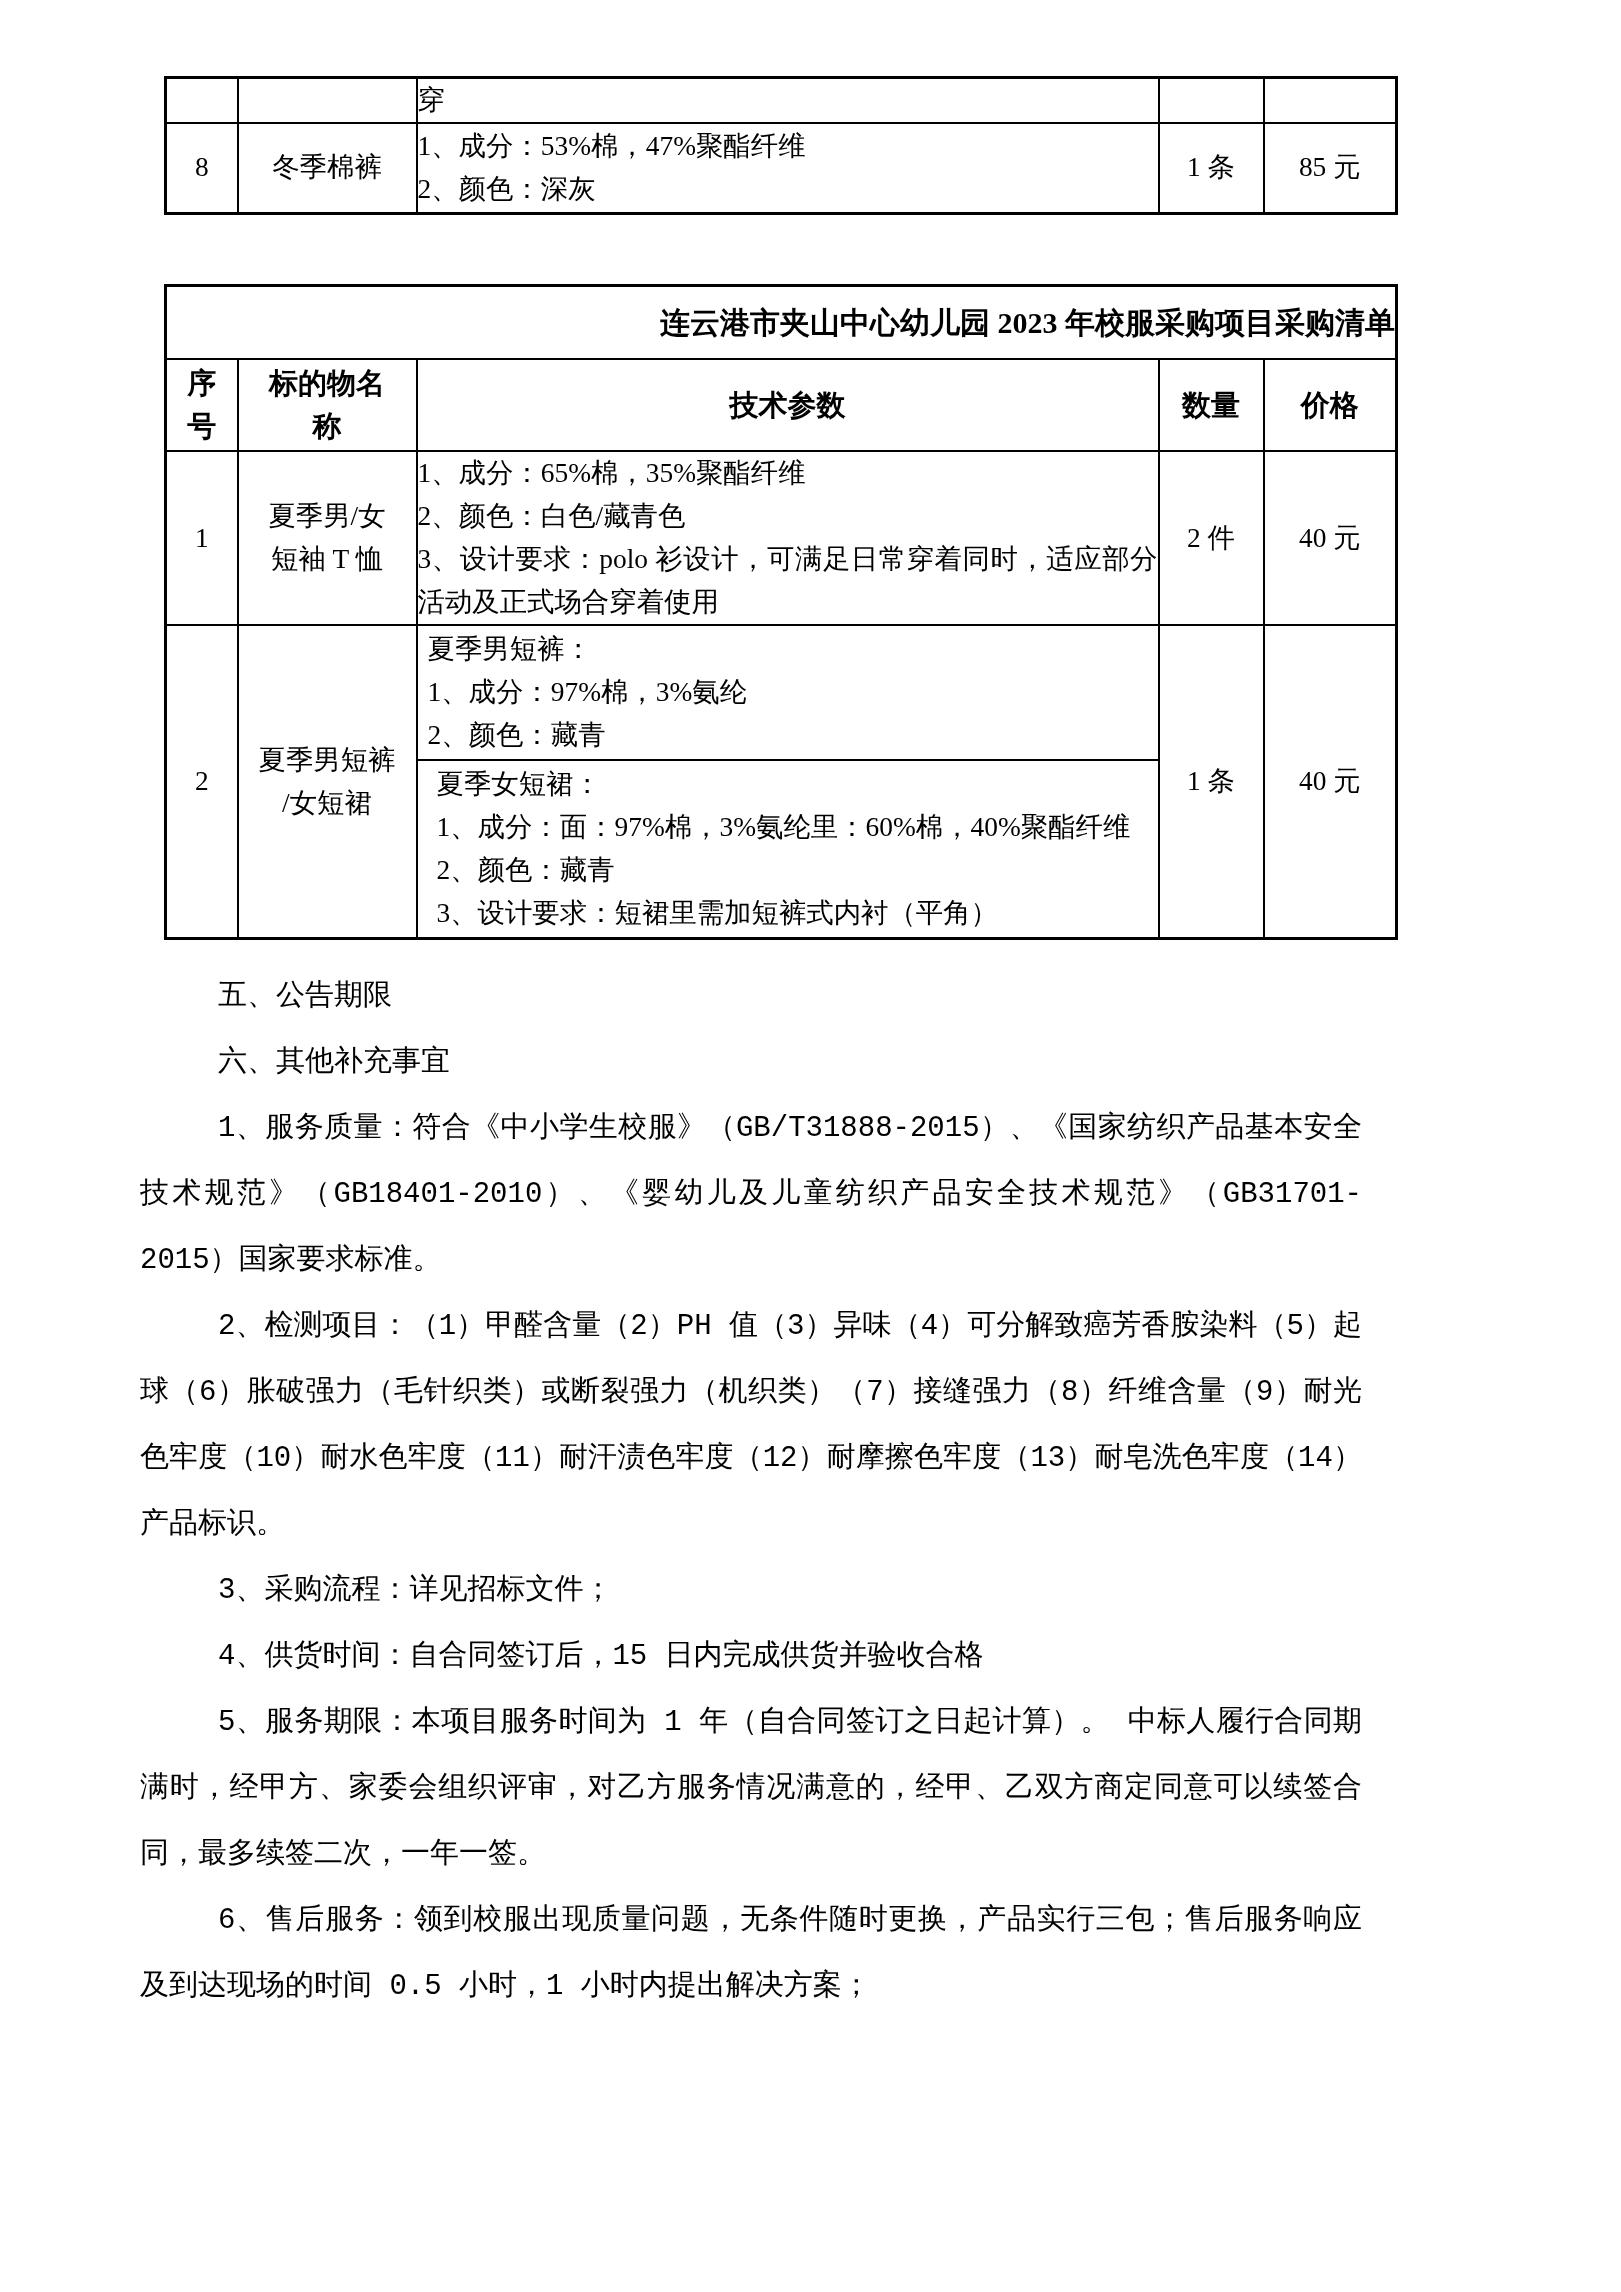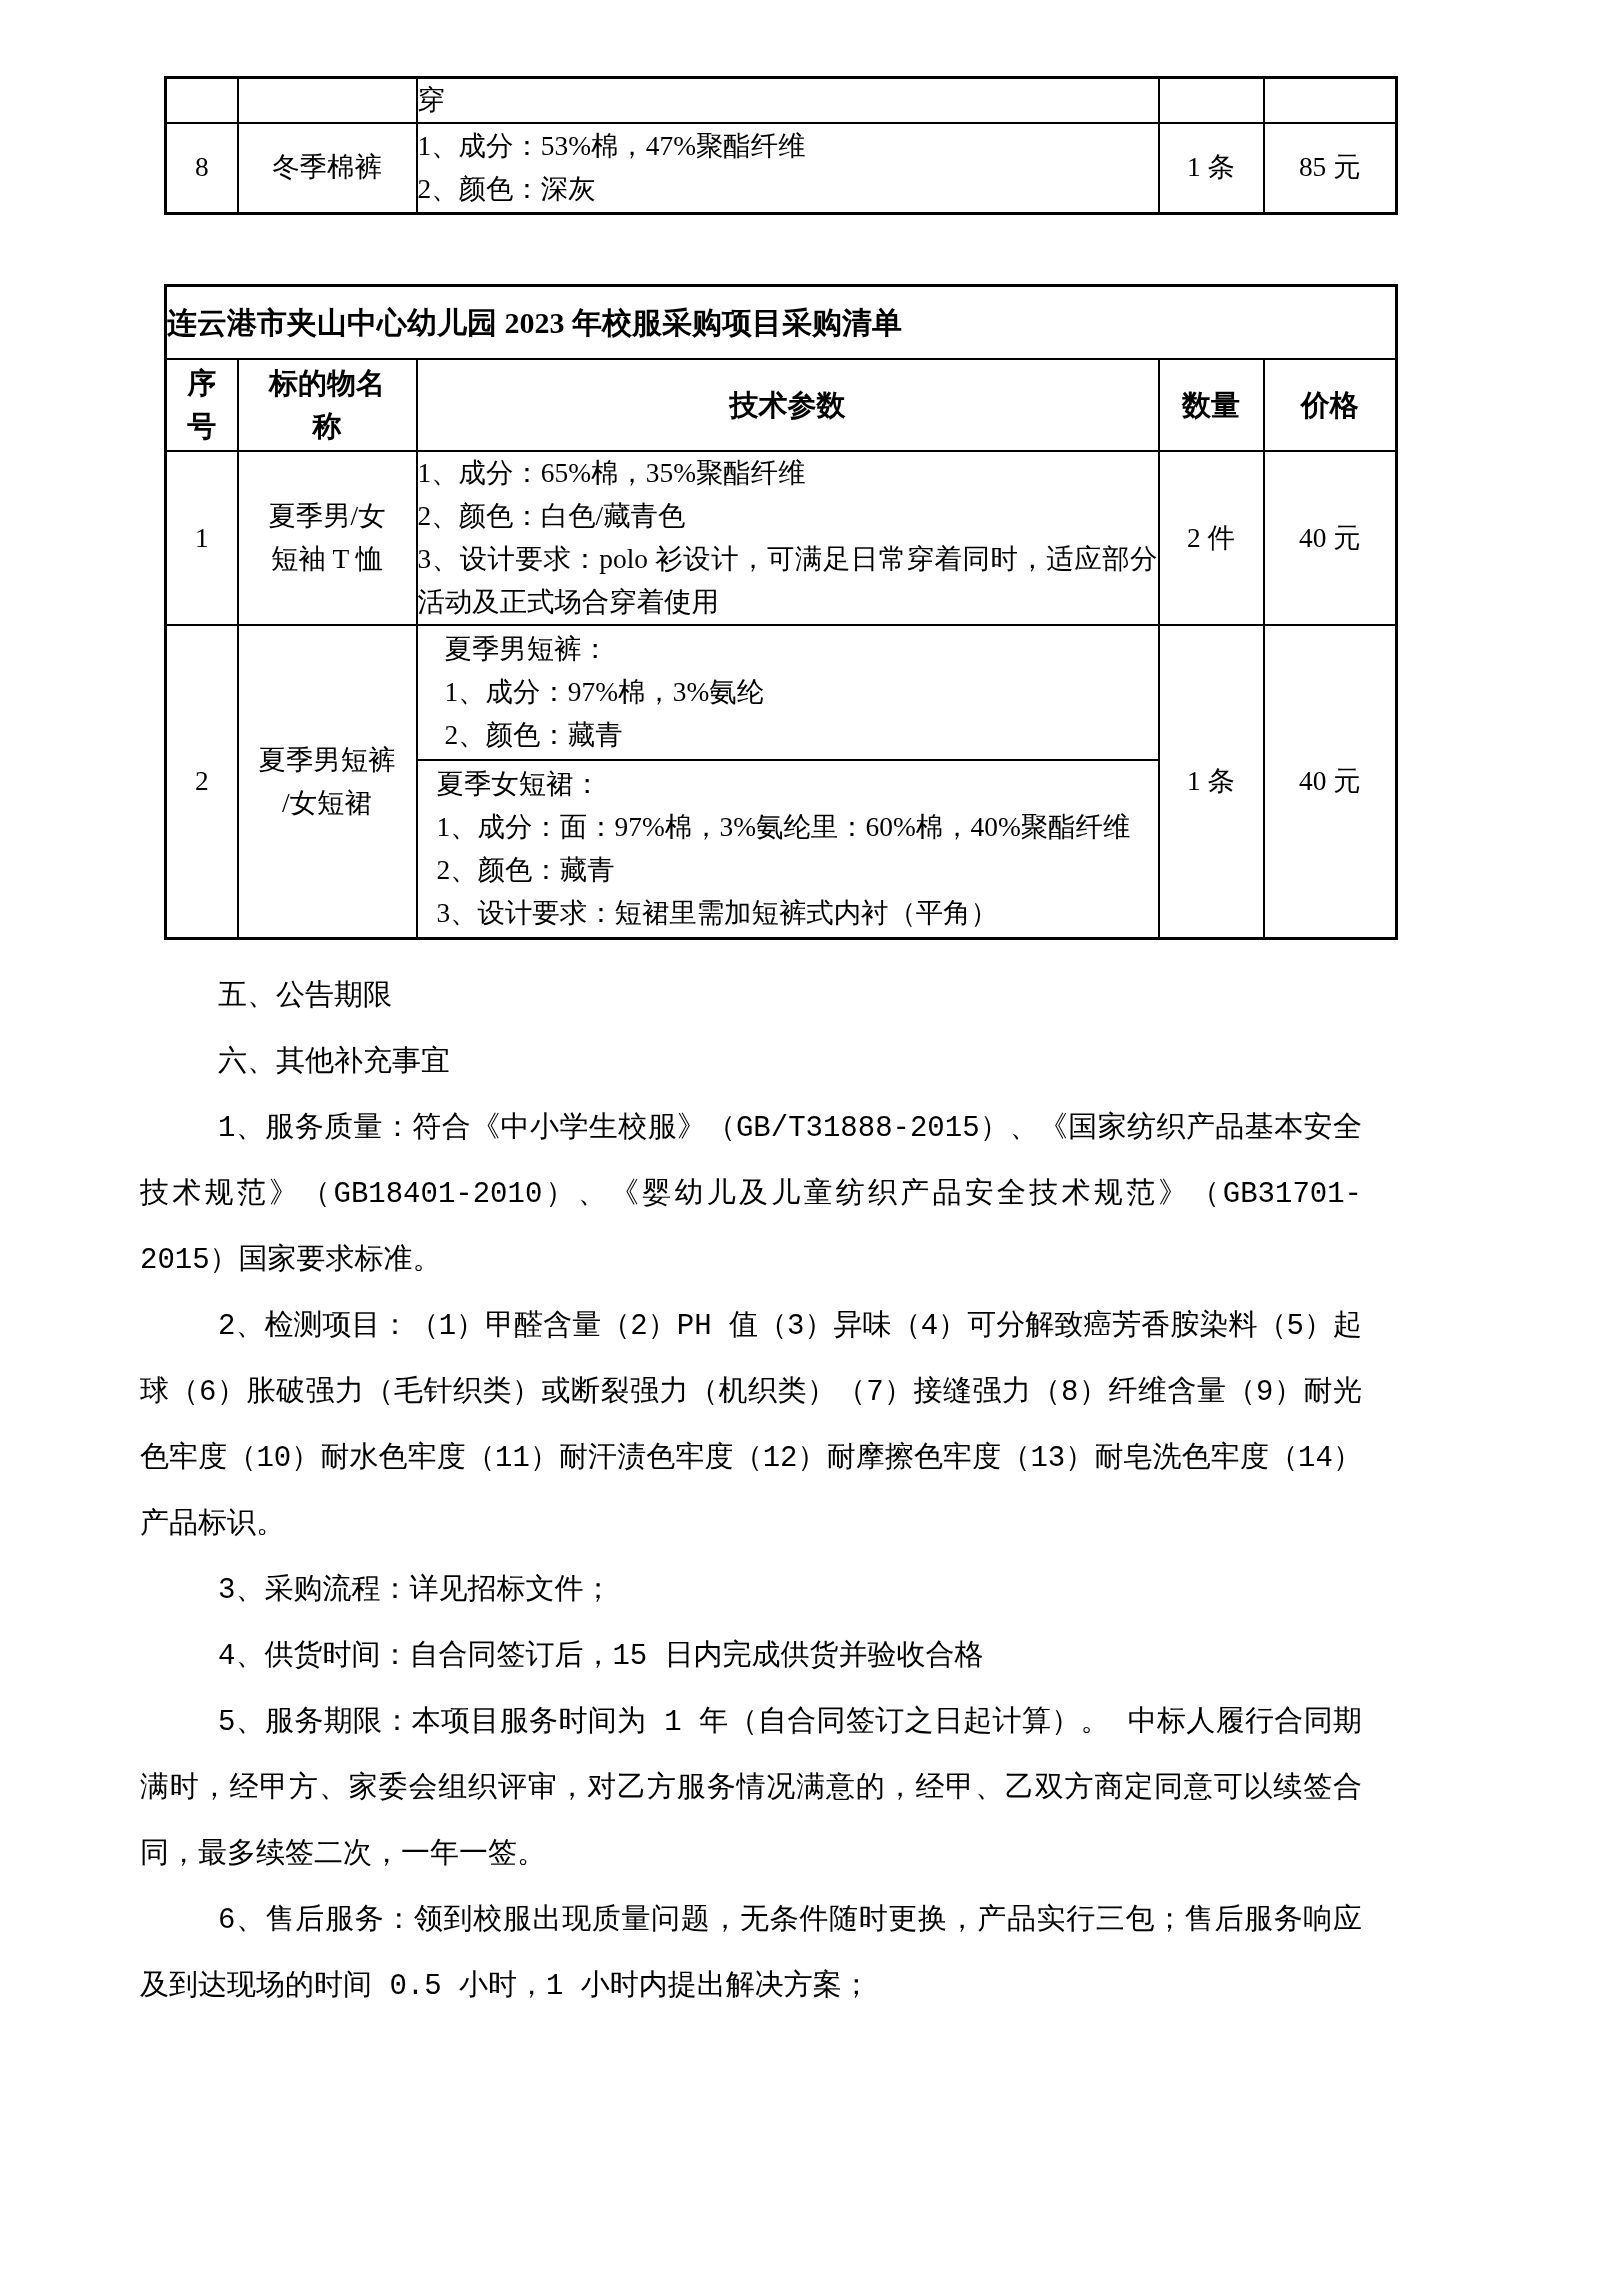--- a/index.html
+++ b/index.html
@@ -29,31 +29,31 @@
     line-height: 43px;
     vertical-align: middle;
     overflow: hidden;
   }
   td.c-seq, td.c-qty, td.c-price, td.c-name { text-align: center; }
   td.c-params { text-align: left; padding: 2px 11.8px; }
   td.c-params .pl { text-align: justify; }
   tr.title-row td {
     font-weight: bold;
     font-size: 30px;
-    text-align: left;
+    text-align: right;
     height: 71px;
   }
   tr.header-row td {
     font-weight: bold;
     font-size: 29px;
     text-align: center;
     height: 90px;
   }
   .sub-cell-a {
-    padding: 2px 27px;
+    padding: 2px 10px;
     min-height: 124px;
     border-bottom: 2.9px solid #000;
   }
   .sub-cell-b {
     padding: 2px 19px;
     min-height: 168px;
   }
   td.c-params-wrap { padding: 0; }
   .doc-body {
     position: absolute;

